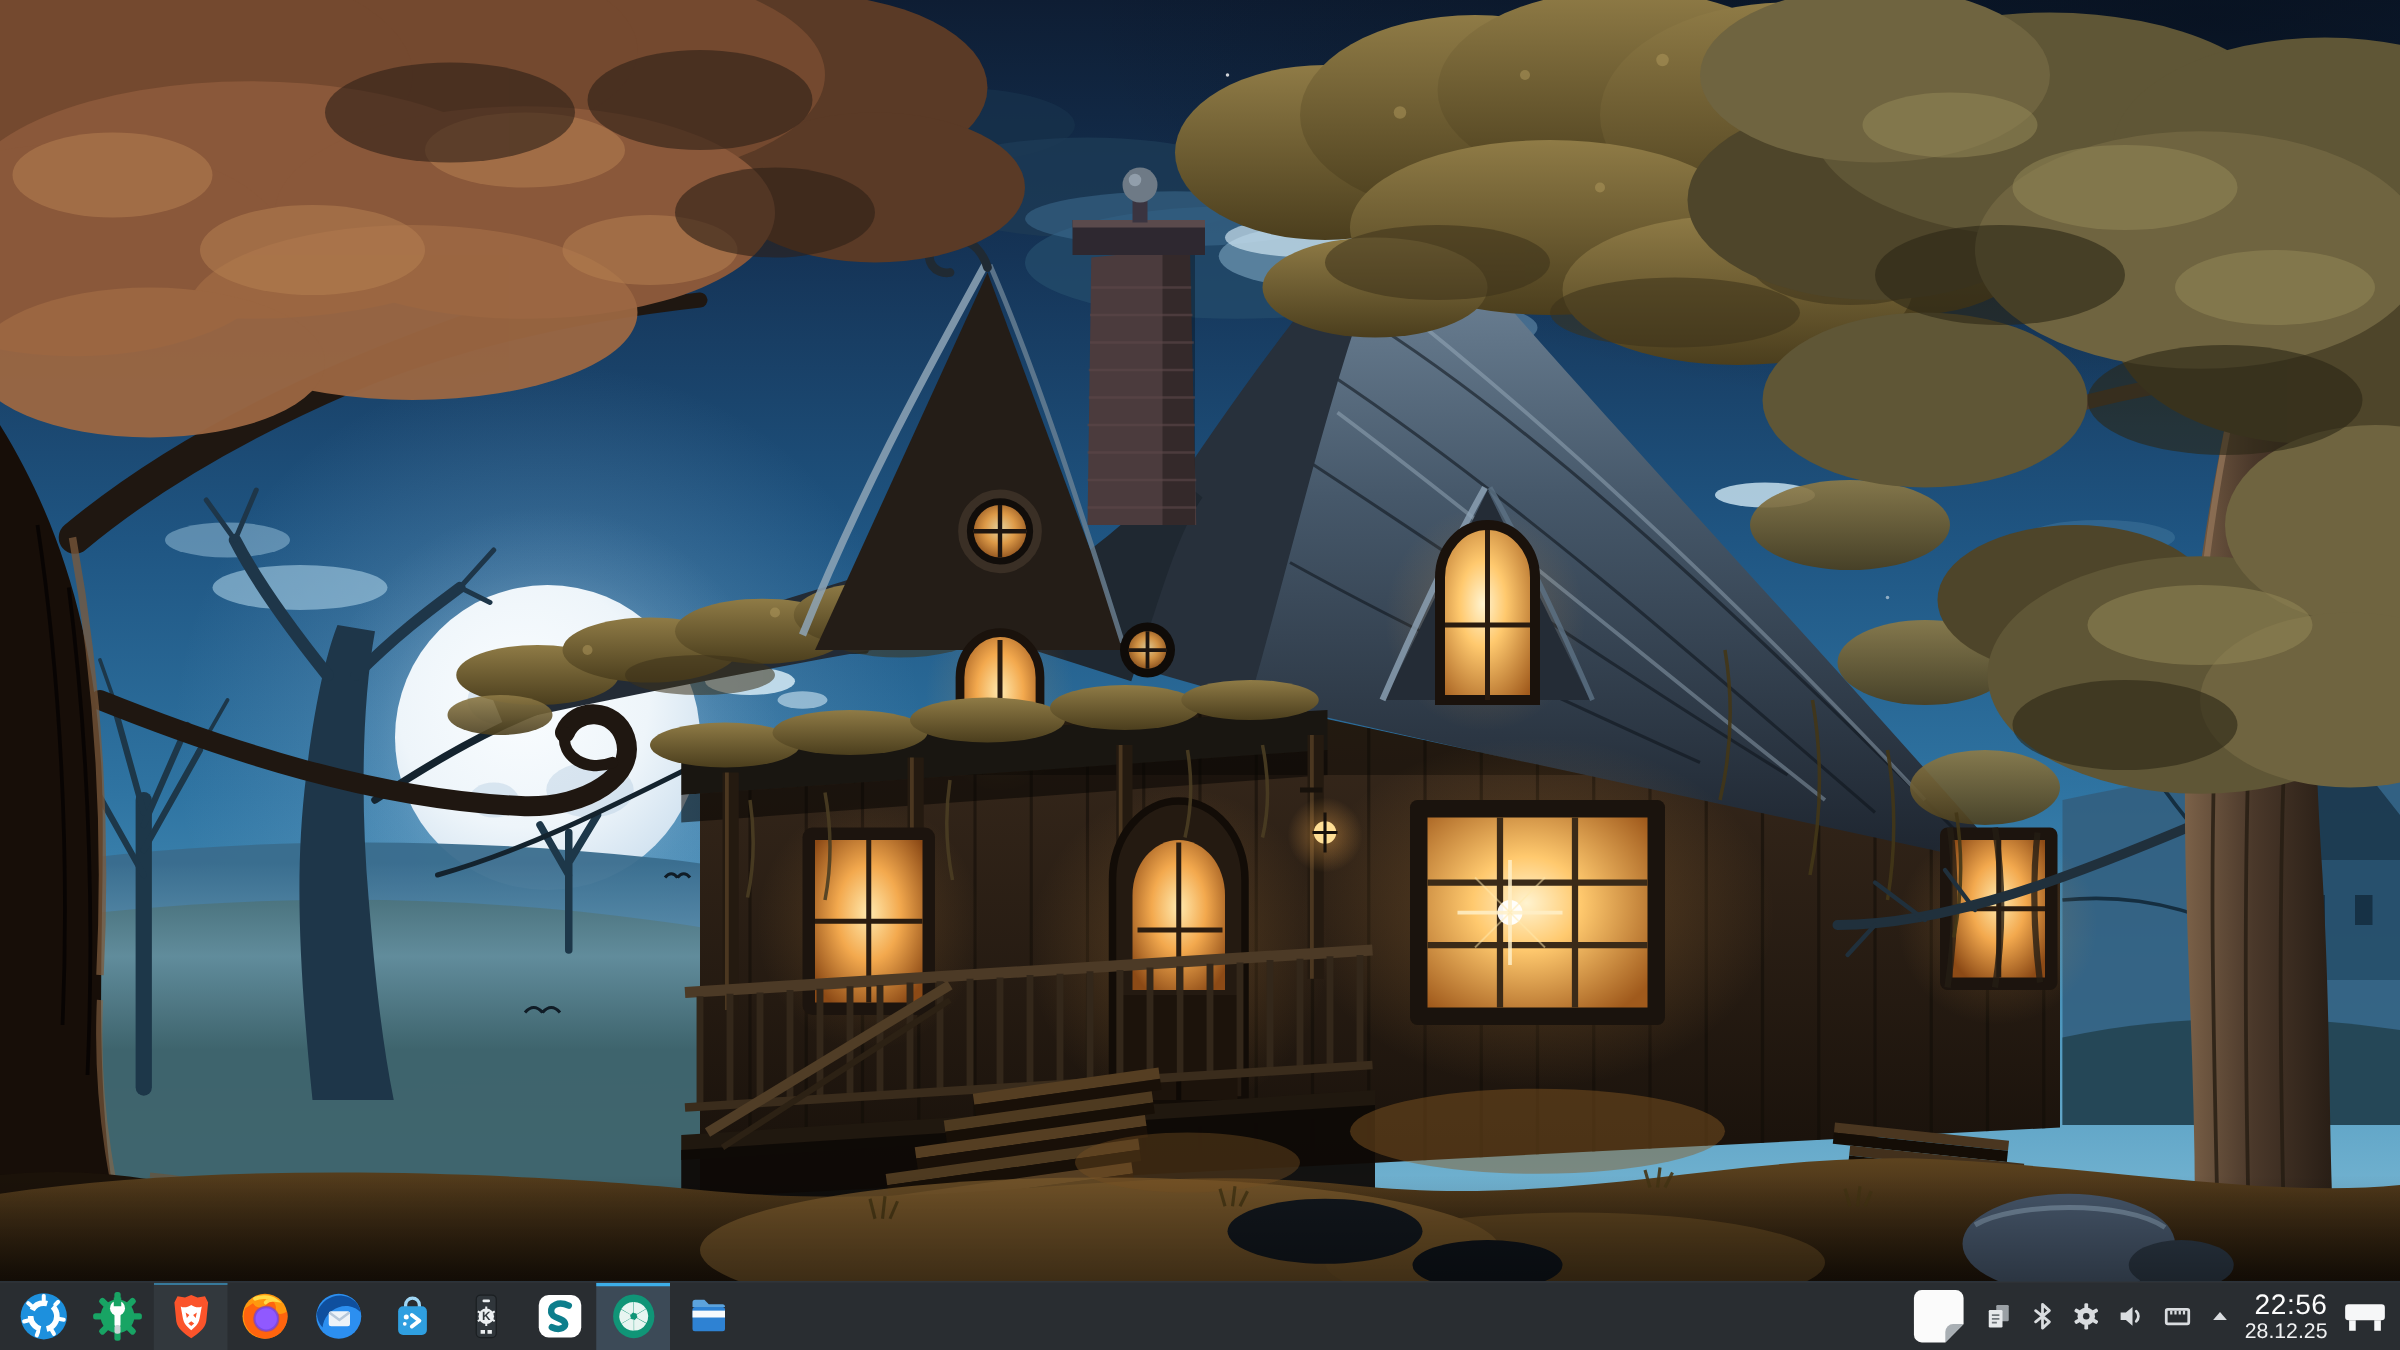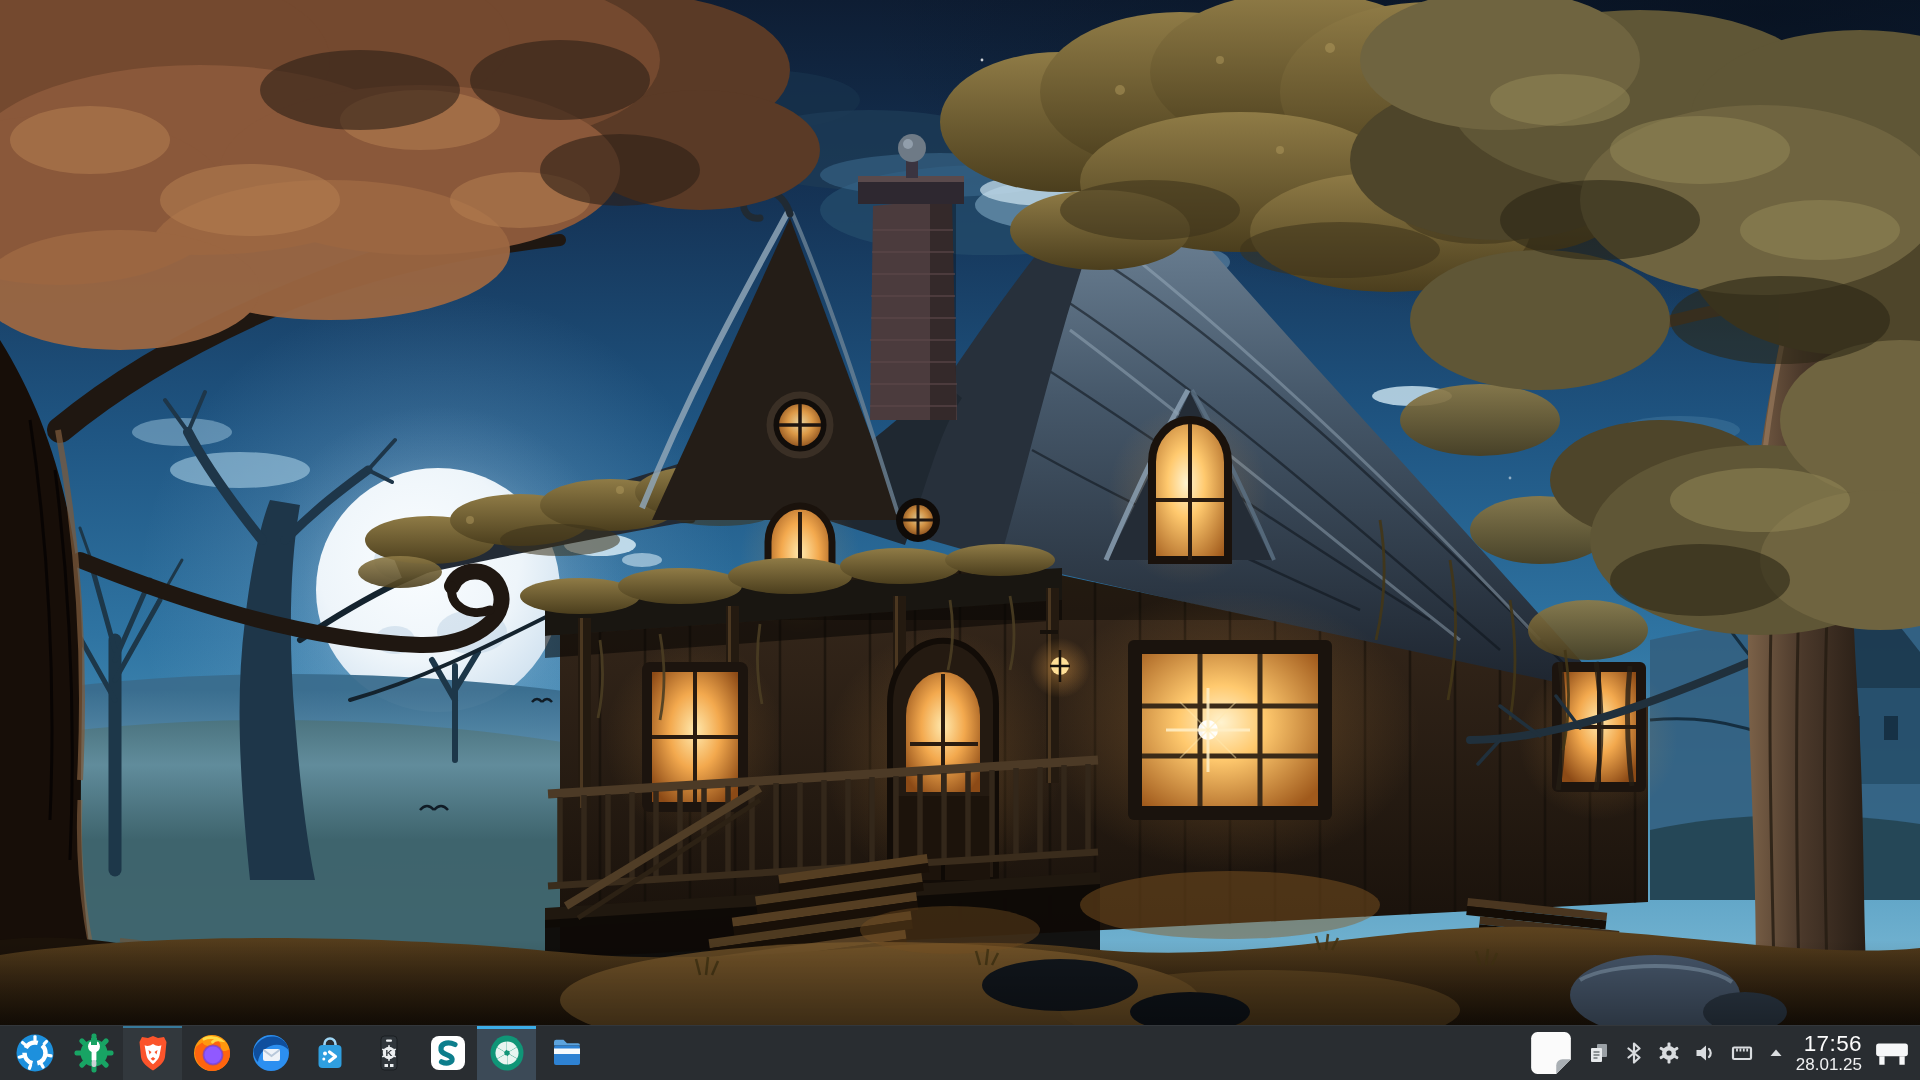--- a/index.html
+++ b/index.html
@@ -706,22 +706,22 @@
         </svg>
       </button>
       <button class="tray-btn">
         <svg width="16" height="16" viewBox="0 0 16 16">
           <path d="M2.5 11 L8 4.5 L13.5 11 Z" fill="#d9dcdf"></path>
         </svg>
       </button>
     </div>
 
     <button class="clock">
-      <span class="t">17:56</span>
-      <span class="d">28.01.25</span>
+      <span class="t">22:56</span>
+      <span class="d">28.12.25</span>
     </button>
 
     <button class="showdesk">
       <svg width="36" height="36" viewBox="0 0 34 34">
         <rect x="2" y="8" width="30" height="12" rx="2.5" fill="#f6f7f8"></rect>
         <path d="M5 20 h5 v8 h-5 z M24 20 h5 v8 h-5 z" fill="#f6f7f8"></path>
       </svg>
     </button>
   </div>
 </div>

